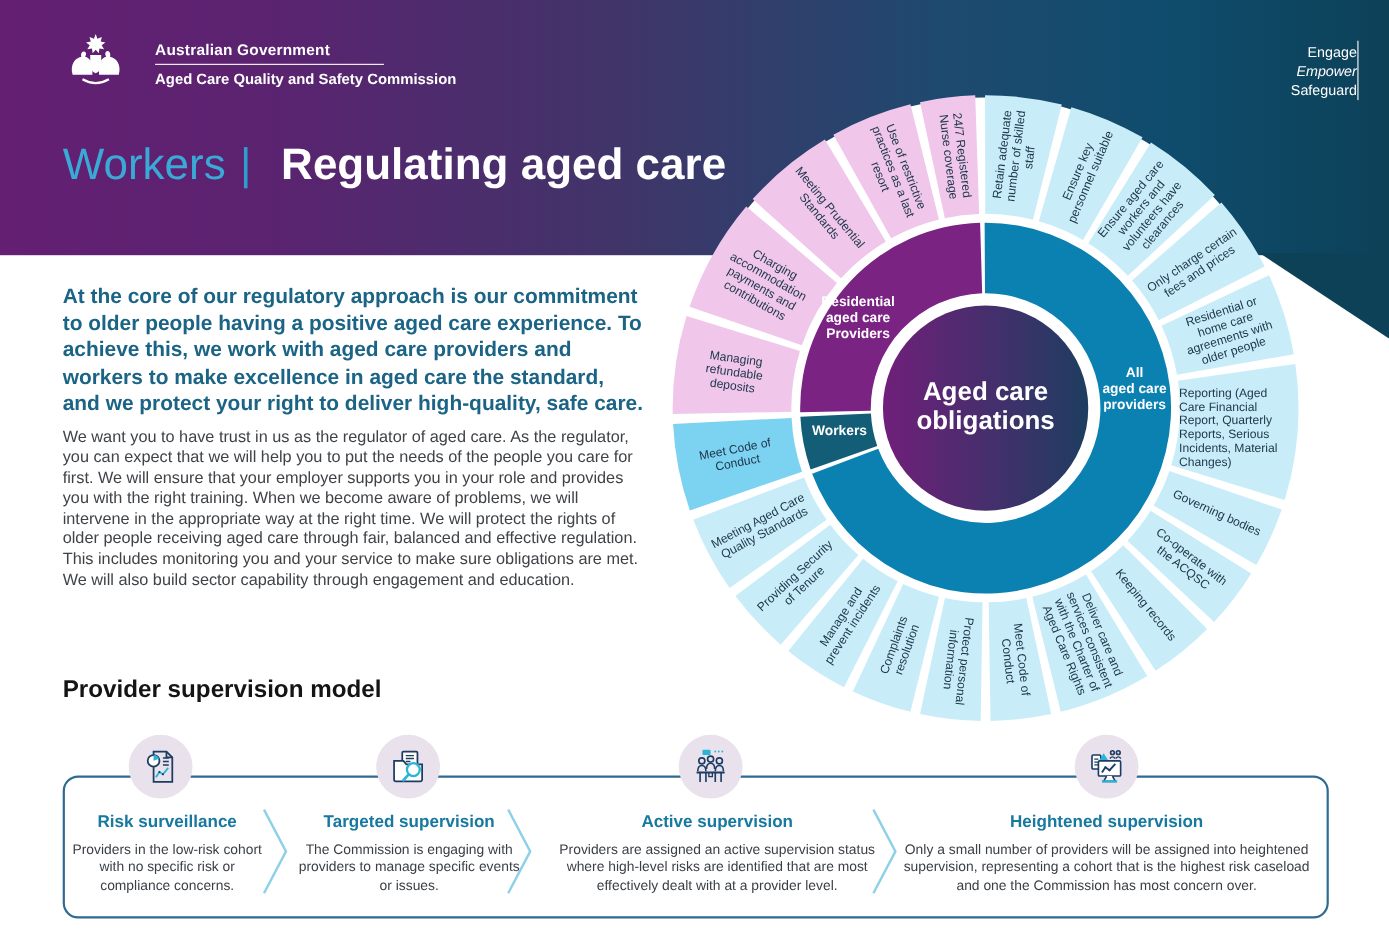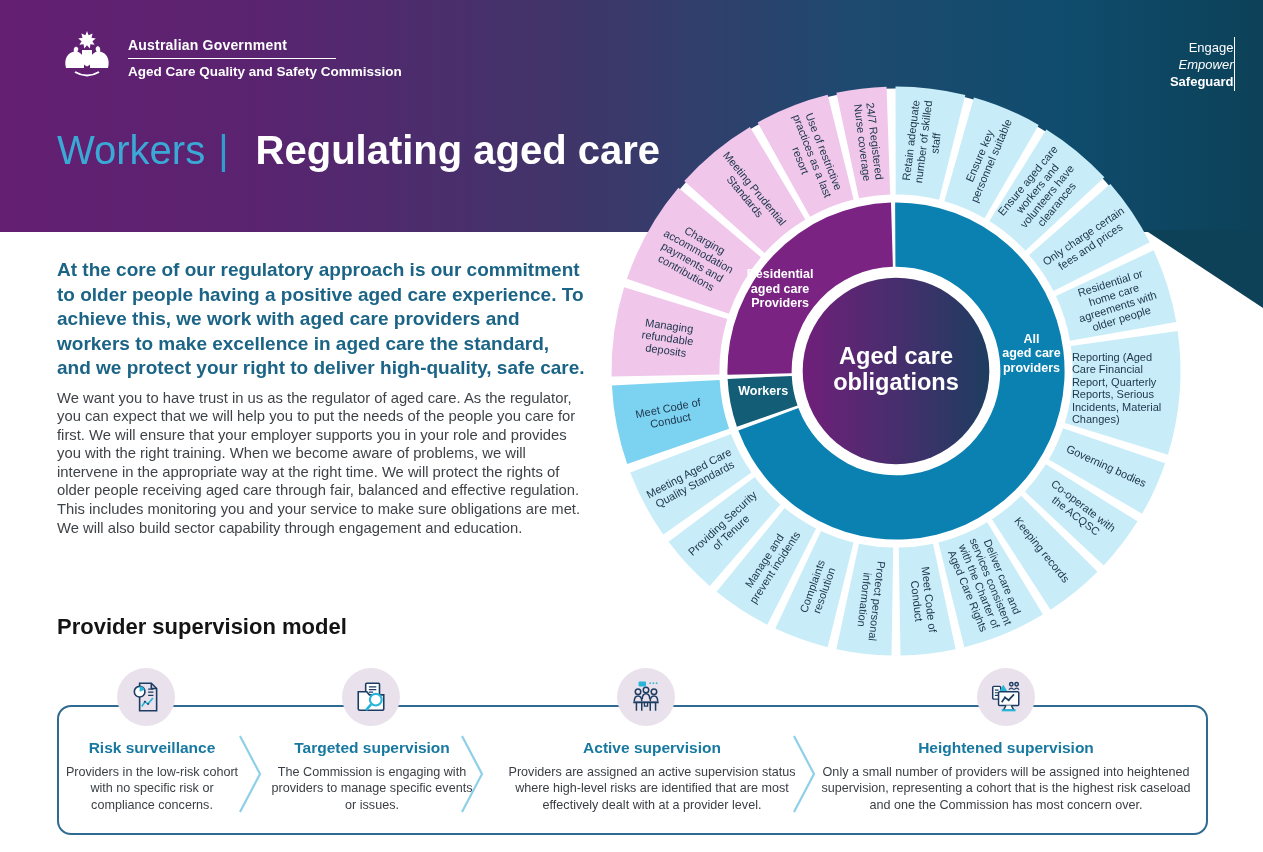--- a/index.html
+++ b/index.html
@@ -4,29 +4,29 @@
 <style>
   html,body{margin:0;padding:0;background:#ffffff;}
   .page{position:relative;width:1263px;height:852px;overflow:hidden;background:#fff;
         font-family:"Liberation Sans",sans-serif;}
 
   
   .hero{position:absolute;left:0;top:0;width:1263px;height:232px;
         background:linear-gradient(90deg,#641f72 0%,#5a2370 20%,#403569 45%,#1e4a6f 68%,#0f4c6d 84%,#0c4158 100%);}
   .wedge{position:absolute;top:230px;right:0;width:118px;height:78px;background:#0c4158;
          clip-path:polygon(0 0,100% 0,100% 100%);}
-  .gov-logo{position:absolute;left:58px;top:30px;display:flex;gap:12px;align-items:flex-start;}
+  .gov-logo{position:absolute;left:58px;top:30px;display:flex;gap:25px;align-items:flex-start;}
   .gov-text{color:#fff;padding-top:7px;}
   .gov-line1{font-weight:bold;font-size:14px;letter-spacing:.2px;}
   .logo-divider{height:1px;background:#ffffff;margin:5px 0;width:208px;}
   .gov-line2{font-weight:bold;font-size:13.5px;}
   .tagline{position:absolute;top:37px;right:28px;display:flex;align-items:center;}
   .tagline-text{color:#fff;text-align:right;font-size:13px;line-height:17px;}
   .tg-em{font-style:italic;}
-  .tg-bold{font-weight:bold;}
+  .tg-bold{font-weight:normal;}
   .tagline-rule{width:1.5px;height:54px;background:#fff;}
   .page-title{position:absolute;left:57px;top:128px;margin:0;font-size:40px;font-weight:normal;white-space:nowrap;}
   .t-left{color:#3aa9d6;}
   .t-sep{color:#2f9ecf;margin:0 13px;font-weight:normal;}
   .t-right{color:#ffffff;font-weight:bold;margin-left:14px;}
 
   
   .intro{position:absolute;left:57px;top:258px;width:528px;}
   .lead{margin:0 0 8px 0;color:#1b6486;font-weight:bold;font-size:19px;line-height:24.5px;}
   .body-text{margin:0;color:#3f4347;font-size:14.8px;line-height:18.6px;}

